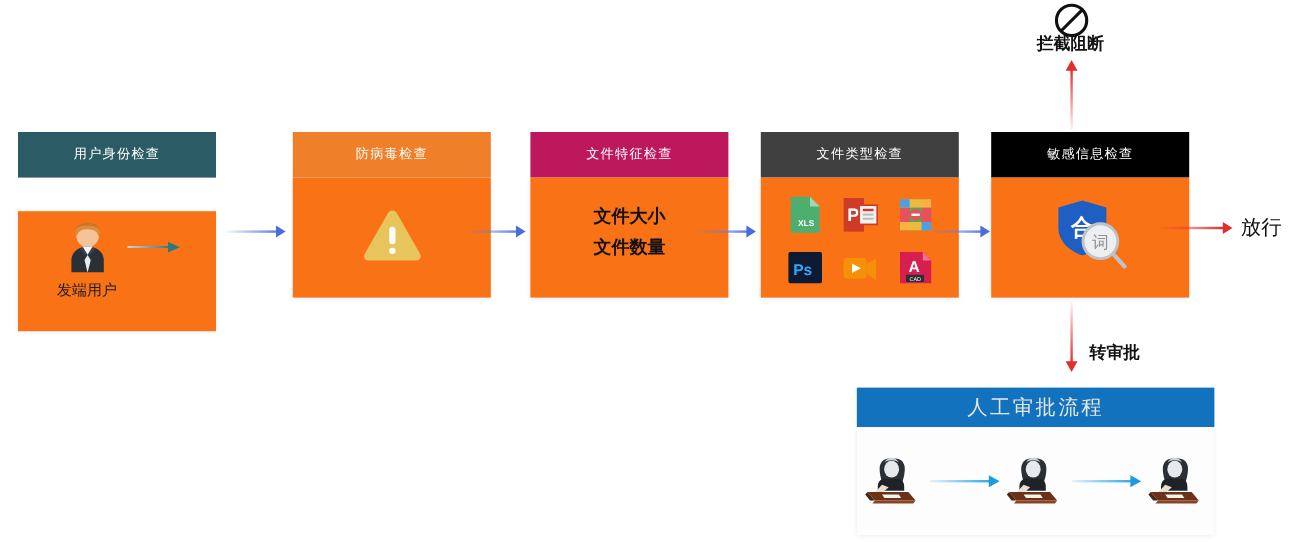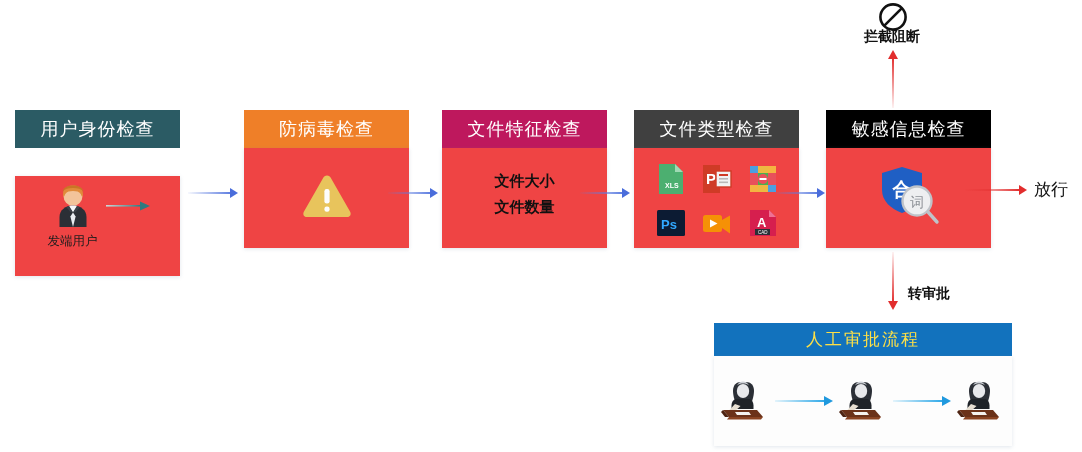--- a/index.html
+++ b/index.html
@@ -8,25 +8,25 @@
     background: #ffffff;
     font-family: "Liberation Sans", sans-serif;
     overflow: hidden;
   }
   #canvas { position: relative; width: 1082px; height: 452px; background: #ffffff; }
 
   
   .card { position: absolute; width: 165px; }
   .card-head {
     height: 38px; line-height: 38px; text-align: center;
-    color: #ffffff; font-size: 18px; letter-spacing: 1px;
+    color: #ffffff; font-size: 11px; letter-spacing: 1px;
     font-family: "Liberation Sans", sans-serif;
   }
   .card-body {
-    height: 100px; background: #ef4444;
+    height: 100px; background: #f97316;
     box-shadow: 0 1px 4px rgba(120,140,170,0.22);
     position: relative;
   }
 
   
   .user-row { display: flex; align-items: flex-start; justify-content: center; gap: 6px; padding-top: 9px; margin-top: 28px; }
   .user-col { width: 54px; text-align: center; }
   .user-cap { font-size: 12.5px; color: #1d1d1d; margin-top: 2px; white-space: nowrap; }
   .mini-arrow { width: 44px; height: 42px; display: flex; align-items: center; }
 
@@ -64,21 +64,21 @@
   .v-arrow.down .tip { bottom: 0; border-top: 9px solid #e22d2d; }
 
   .edge-label { position: absolute; font-size: 14px; font-weight: bold; color: #111; white-space: nowrap; }
 
   
   .block-sign { position: absolute; width: 30px; height: 30px; }
 
   
   #approval { position: absolute; left: 714px; top: 323px; width: 298px; }
   #approval .ap-head {
-    height: 33px; line-height: 33px; text-align: center; color: #fde047;
+    height: 33px; line-height: 33px; text-align: center; color: #e5e5e5;
     font-size: 17px; letter-spacing: 2px;
   }
   #approval .ap-body {
     height: 90px; background: #fdfdfd;
     box-shadow: 0 1px 4px rgba(120,140,170,0.22);
     display: flex; align-items: center; justify-content: center; gap: 0;
   }
   .desk { width: 60px; height: 46px; position: relative; }
   .cy-arrow { width: 58px; height: 10px; position: relative; }
   .cy-arrow .bar {

